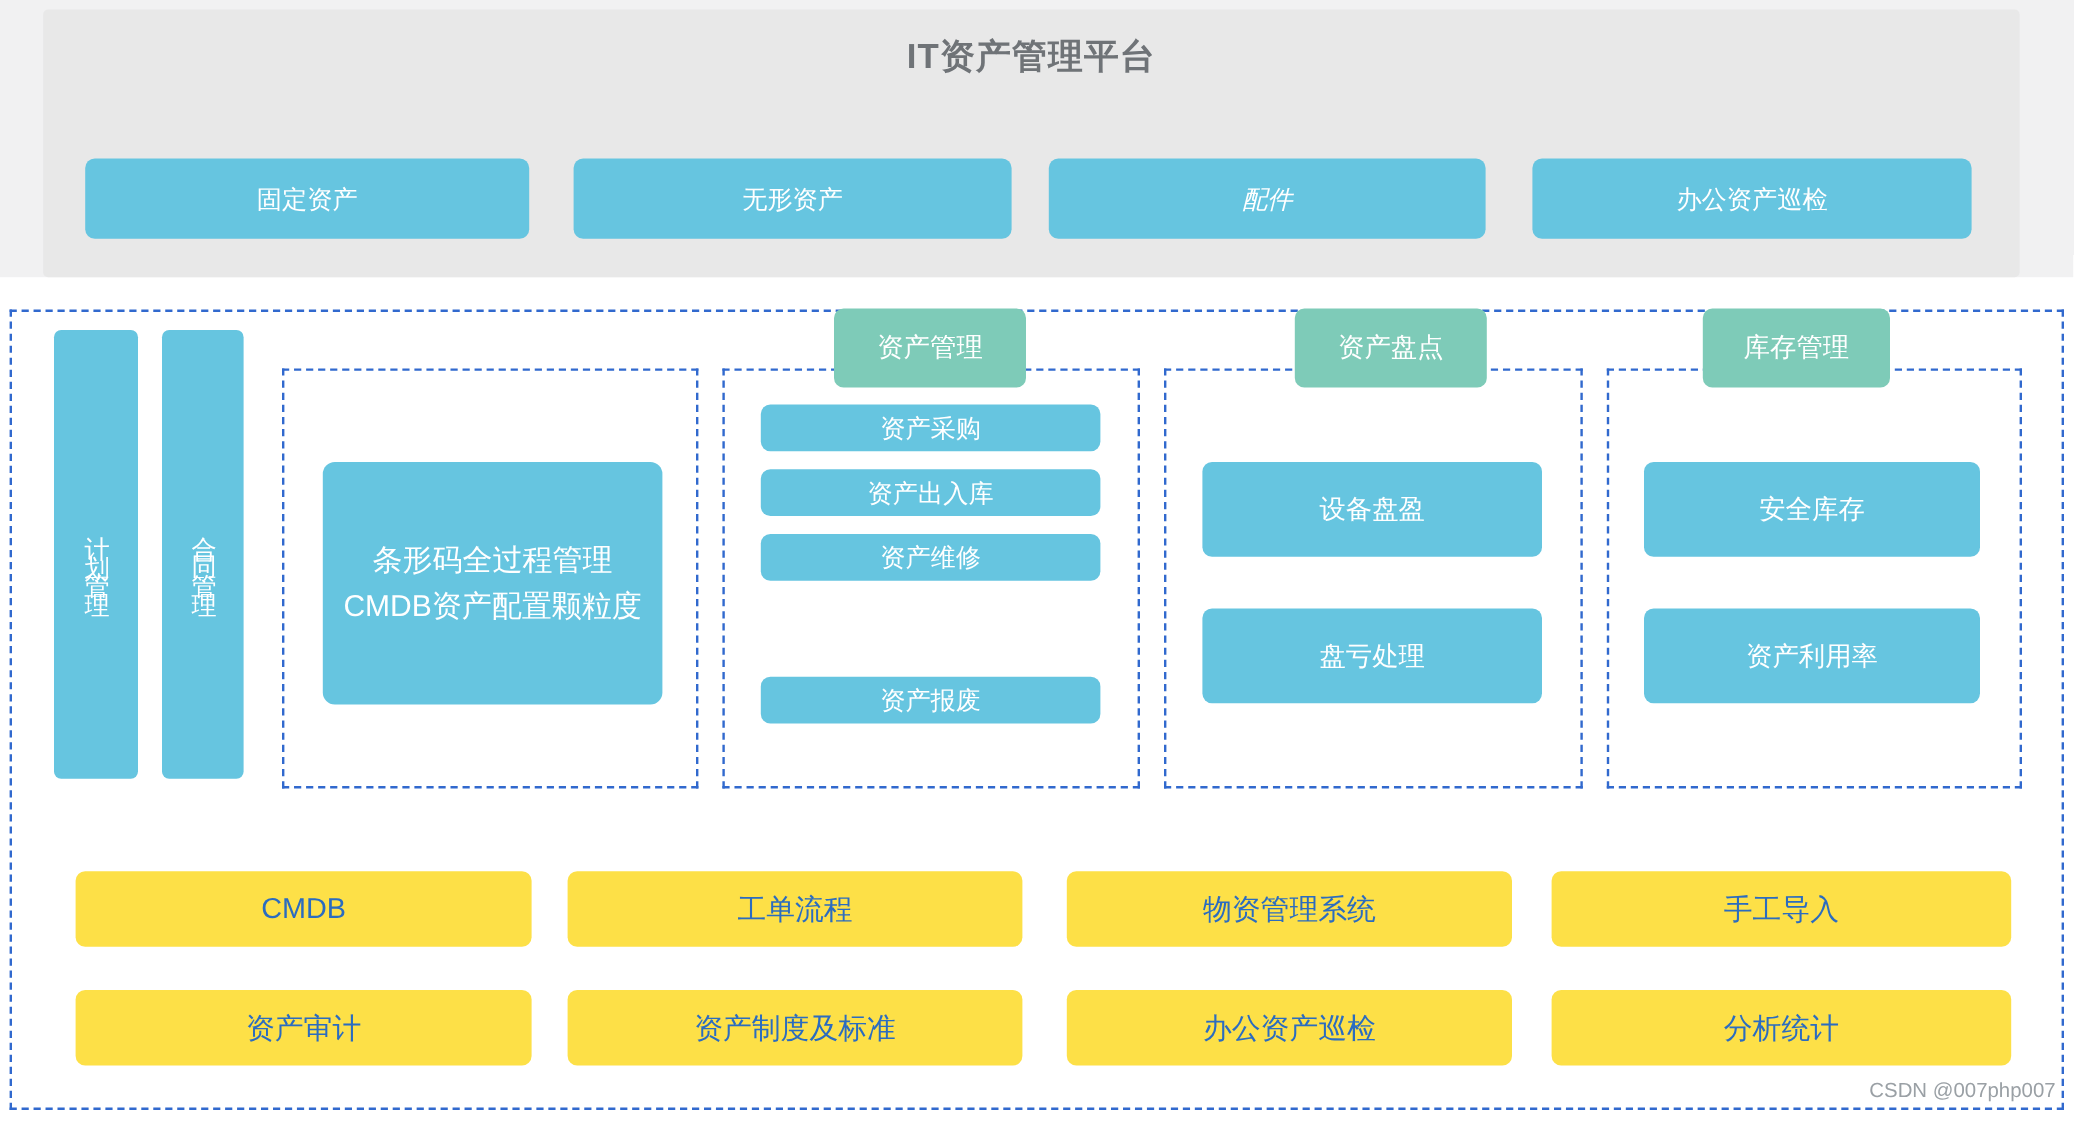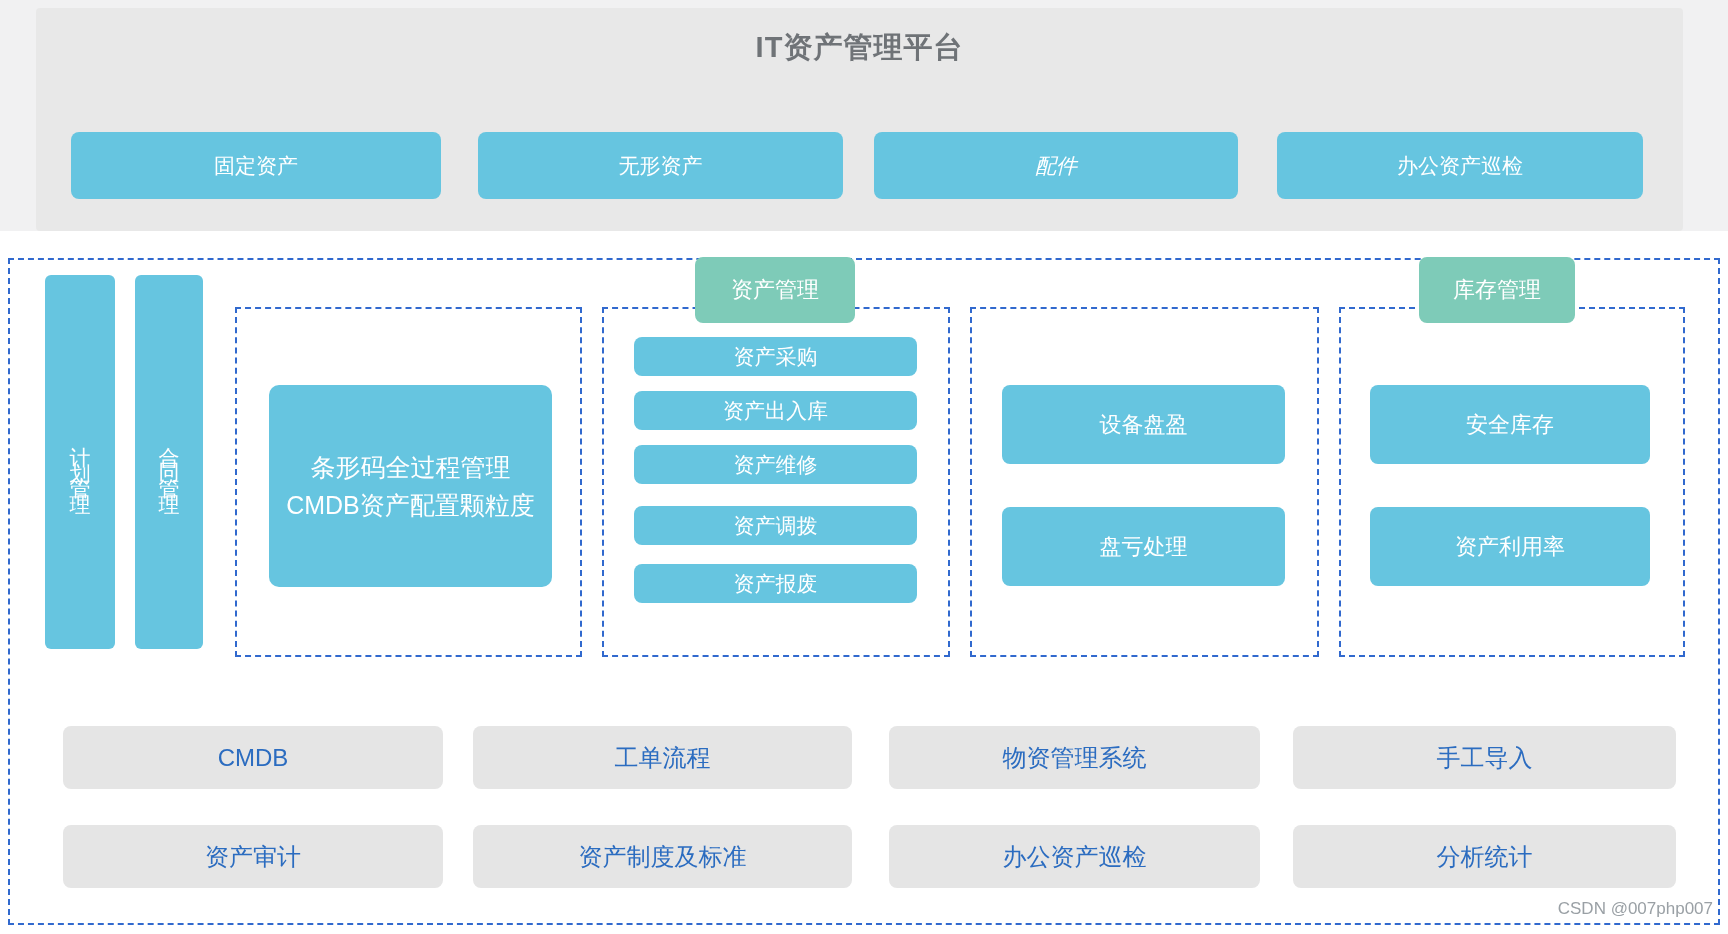--- a/index.html
+++ b/index.html
@@ -43,21 +43,21 @@
   }
   .item-sm{
     left:624px;width:283px;height:39px;background:#66c5e0;border-radius:8px;z-index:2;
     color:#ffffff;font-size:21px;display:flex;align-items:center;justify-content:center;
   }
   .item-lg{
     width:283px;height:79px;background:#66c5e0;border-radius:8px;z-index:2;
     color:#ffffff;font-size:22px;display:flex;align-items:center;justify-content:center;
   }
   .green-btn{
-    height:63px;background:#e5e5e5;border-radius:8px;z-index:2;
+    height:63px;background:#fde047;border-radius:8px;z-index:2;
     color:#2b6cc0;font-size:24px;display:flex;align-items:center;justify-content:center;
   }
   .watermark{
     right:5px;bottom:4px;color:#9aa0a5;font-size:17px;z-index:5;
   }
 </style>
 </head>
 <body>
 
 <div class="canvas">
@@ -75,31 +75,31 @@
 
     <div class="abs vbar" style="left:35px;">计划管理</div>
     <div class="abs vbar" style="left:125px;width:68px;">合同管理</div>
 
     <div class="abs section-box" style="left:225px;width:347px;"></div>
     <div class="abs section-box" style="left:592px;width:348px;"></div>
     <div class="abs section-box" style="left:960px;width:349px;"></div>
     <div class="abs section-box" style="left:1329px;width:346px;"></div>
 
     <div class="abs tab" style="left:685px;width:160px;text-align:center;">资产管理</div>
+    <div class="abs tab" style="left:1069px;width:160px;">资产盘点</div>
     <div class="abs tab" style="left:1409px;width:156px;">库存管理</div>
 
     <div class="abs card" style="left:259px;top:125px;width:283px;height:202px;">
       <div>条形码全过程管理</div>
       <div>CMDB资产配置颗粒度</div>
     </div>
 
     <div class="abs item-sm" style="top:77px;">资产采购</div>
     <div class="abs item-sm" style="top:131px;">资产出入库</div>
     <div class="abs item-sm" style="top:185px;">资产维修</div>
-    <div class="abs item-sm" style="top:246px;">资产调拨</div>
     <div class="abs item-sm" style="top:304px;">资产报废</div>
 
     <div class="abs item-lg" style="left:992px;top:125px;">设备盘盈</div>
     <div class="abs item-lg" style="left:992px;top:247px;">盘亏处理</div>
 
     <div class="abs item-lg" style="left:1360px;top:125px;width:280px;">安全库存</div>
     <div class="abs item-lg" style="left:1360px;top:247px;width:280px;">资产利用率</div>
 
     <div class="abs green-btn" style="left:53px;top:466px;width:380px;">CMDB</div>
     <div class="abs green-btn" style="left:463px;top:466px;width:379px;">工单流程</div>

